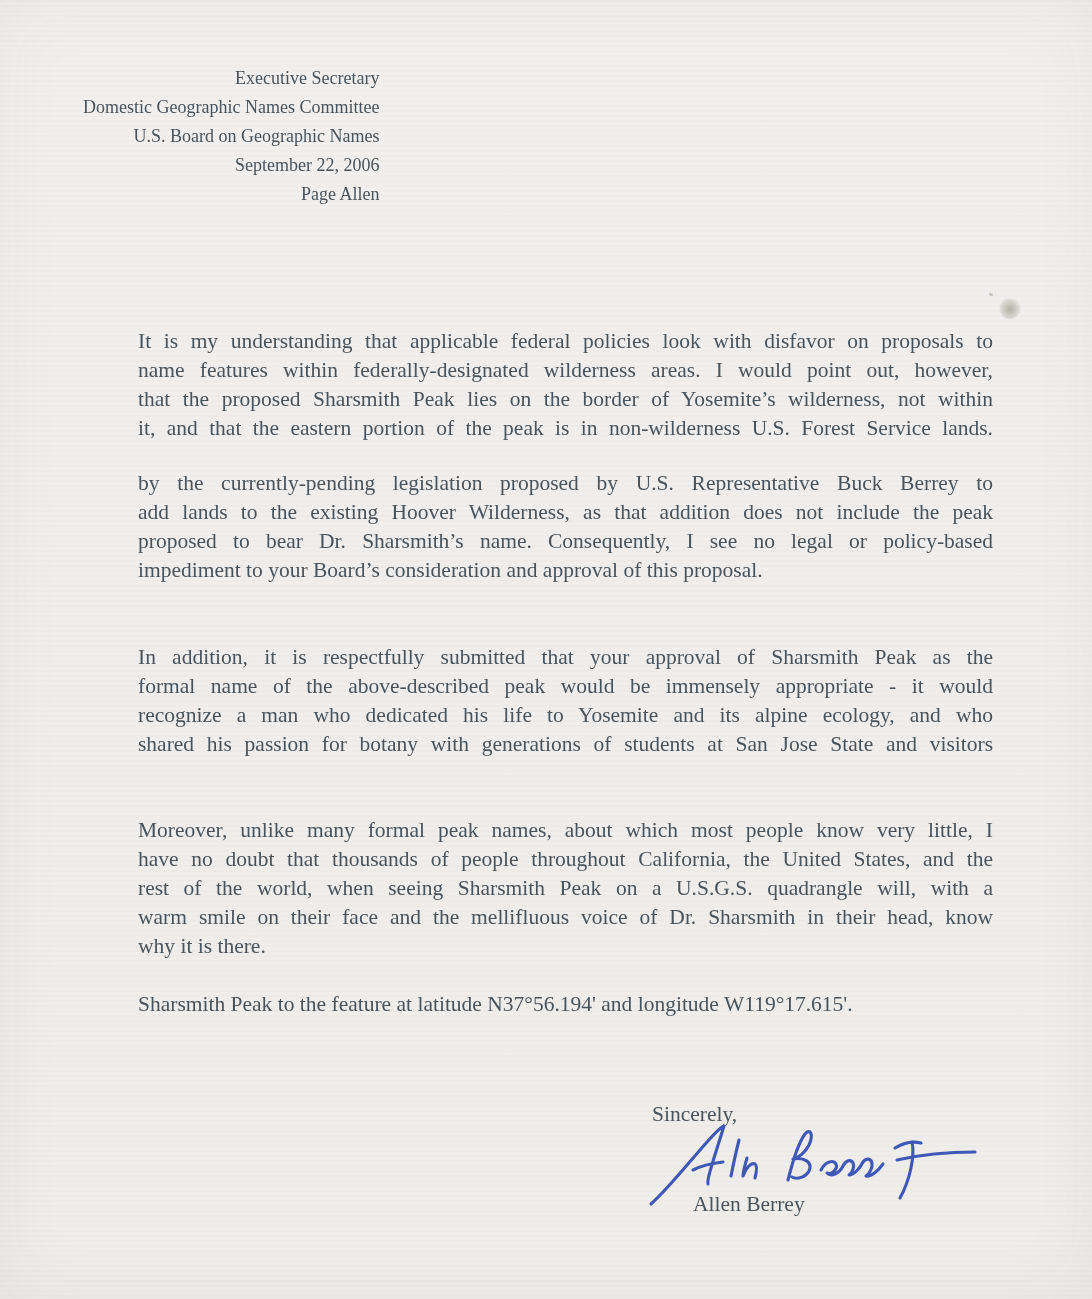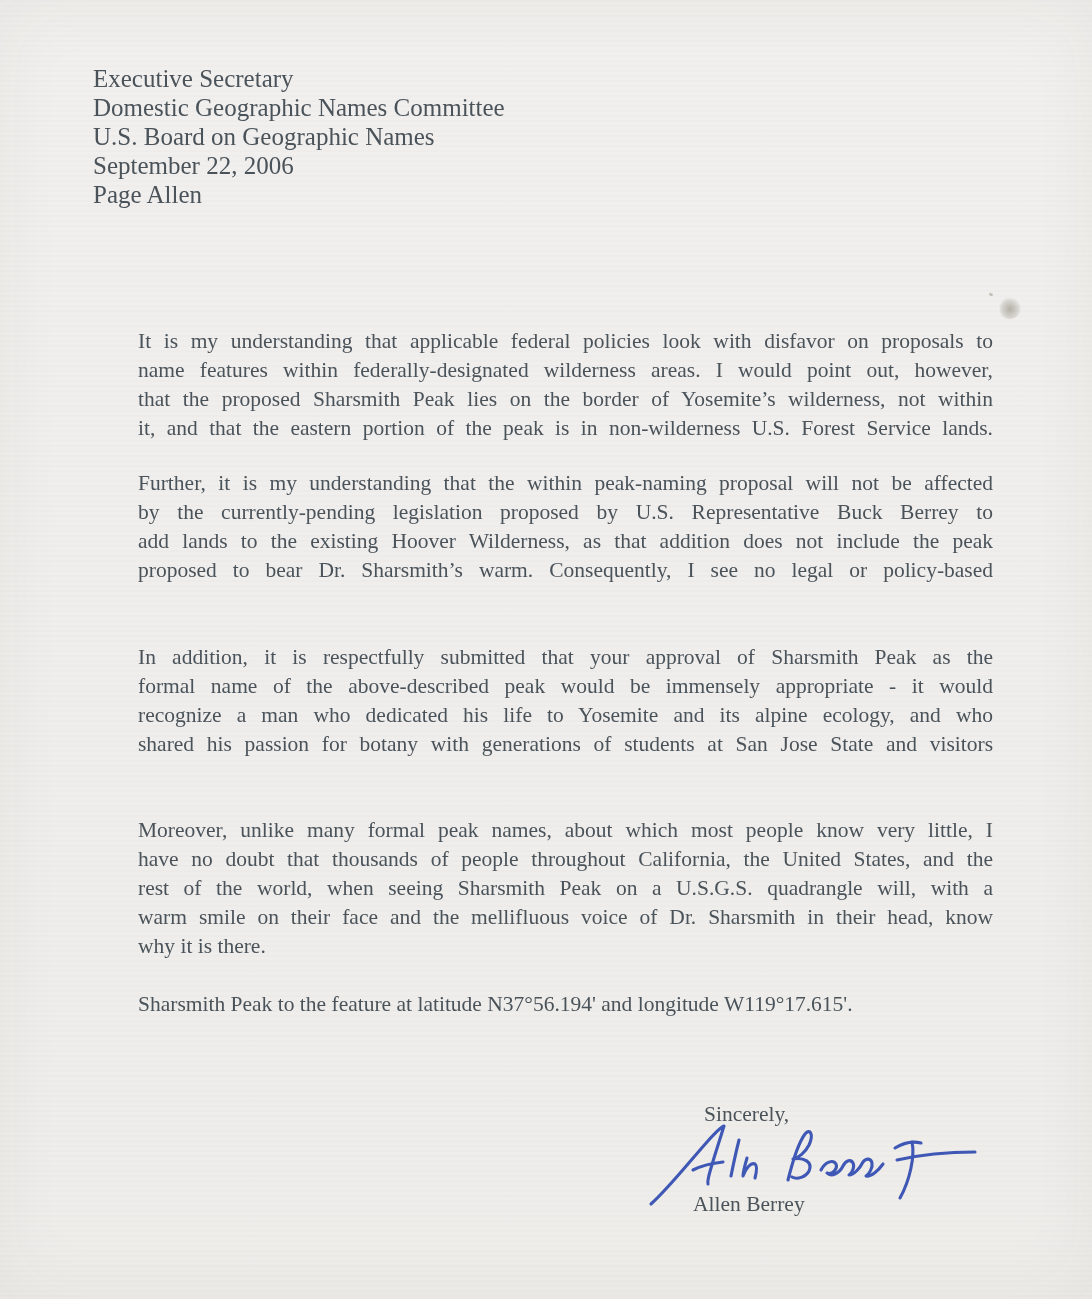--- a/index.html
+++ b/index.html
@@ -14,31 +14,31 @@
     box-shadow: inset 0 0 70px rgba(60,55,45,0.05);
   }
   .texture {
     position:absolute; inset:0; pointer-events:none;
     background: repeating-linear-gradient(
       180deg,
       rgba(0,0,0,0.013) 0px, rgba(0,0,0,0.013) 2px,
       rgba(255,255,255,0.015) 2px, rgba(255,255,255,0.015) 5px);
   }
   .header-block {
-    position:absolute; left:93px; top:64px;
-    font-size:25px; line-height:29px;
+    position:absolute; left:83px; top:64px;
+    font-size:18px; line-height:29px;text-align:right;
   }
   .par {
     position:absolute; left:95px; width:898px;
     font-size:21.5px; line-height:29px;
   }
   .jline { text-align: justify; text-align-last: justify; margin-left: 43px; }
   .jline.last { text-align: left; text-align-last: left; }
   .sincerely {
-    position:absolute; left:704px; top:1100px;
+    position:absolute; left:652px; top:1100px;
     font-size:21.5px; line-height:29px;
   }
   .sig-name {
     position:absolute; left:693px; top:1190px;
     font-size:21.5px; line-height:29px;font-family:Liberation Serif, serif;
   }
   .sig-svg { position:absolute; left:645px; top:1118px; }
   .smudge {
     position:absolute; left:999px; top:297px; width:22px; height:22px;
     background: radial-gradient(ellipse at 48% 55%,
@@ -70,24 +70,24 @@
   <div class="speck"></div>
 
   <div class="par" style="top:327px">
     <div class="jline">It is my understanding that applicable federal policies look with disfavor on proposals to</div>
     <div class="jline">name features within federally-designated wilderness areas.  I would point out, however,</div>
     <div class="jline">that the proposed Sharsmith Peak lies on the border of Yosemite’s wilderness, not within</div>
     <div class="jline">it, and that the eastern portion of the peak is in non-wilderness U.S. Forest Service lands.</div>
   </div>
 
   <div class="par" style="top:469px">
-    <div class="jline">Further, it is my understanding that the within peak-naming proposal will not be affected</div>
     <div class="jline">by the currently-pending legislation proposed by U.S. Representative Buck Berrey to</div>
     <div class="jline">add lands to the existing Hoover Wilderness, as that addition does not include the peak</div>
-    <div class="jline">proposed to bear Dr. Sharsmith’s warm.  Consequently, I see no legal or policy-based</div>
+    <div class="jline">proposed to bear Dr. Sharsmith’s name.  Consequently, I see no legal or policy-based</div>
+    <div class="jline last">impediment to your Board’s consideration and approval of this proposal.</div>
   </div>
 
   <div class="par" style="top:643px">
     <div class="jline">In addition, it is respectfully submitted that your approval of Sharsmith Peak as the</div>
     <div class="jline">formal name of the above-described peak would be immensely appropriate - it would</div>
     <div class="jline">recognize a man who dedicated his life to Yosemite and its alpine ecology, and who</div>
     <div class="jline">shared his passion for botany with generations of students at San Jose State and visitors</div>
   </div>
 
   <div class="par" style="top:816px">

